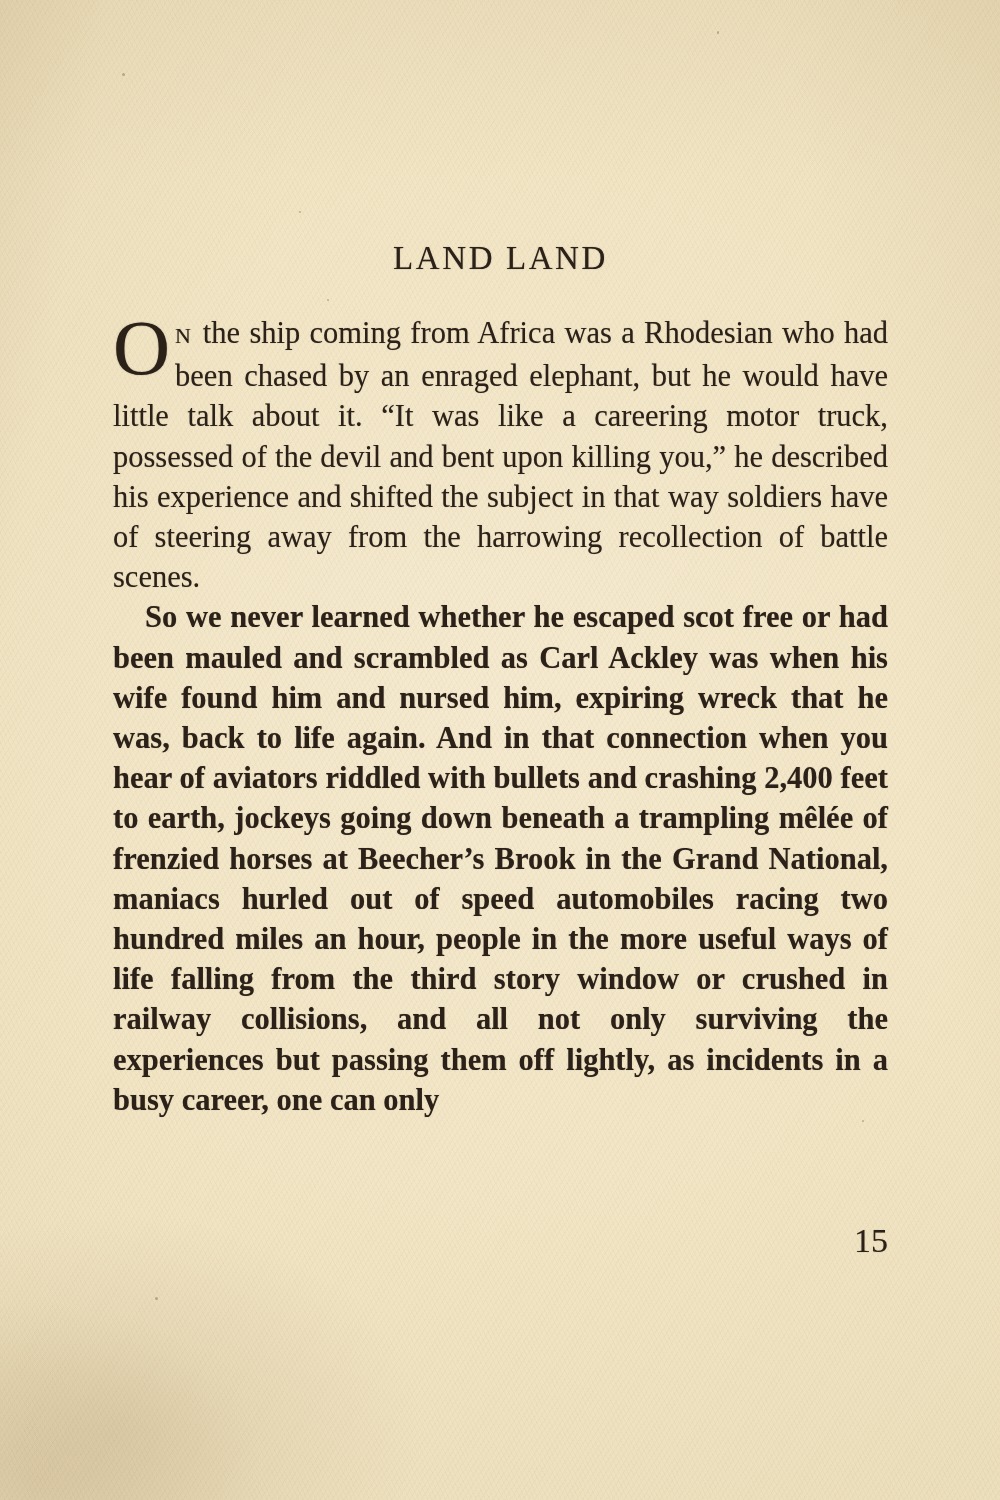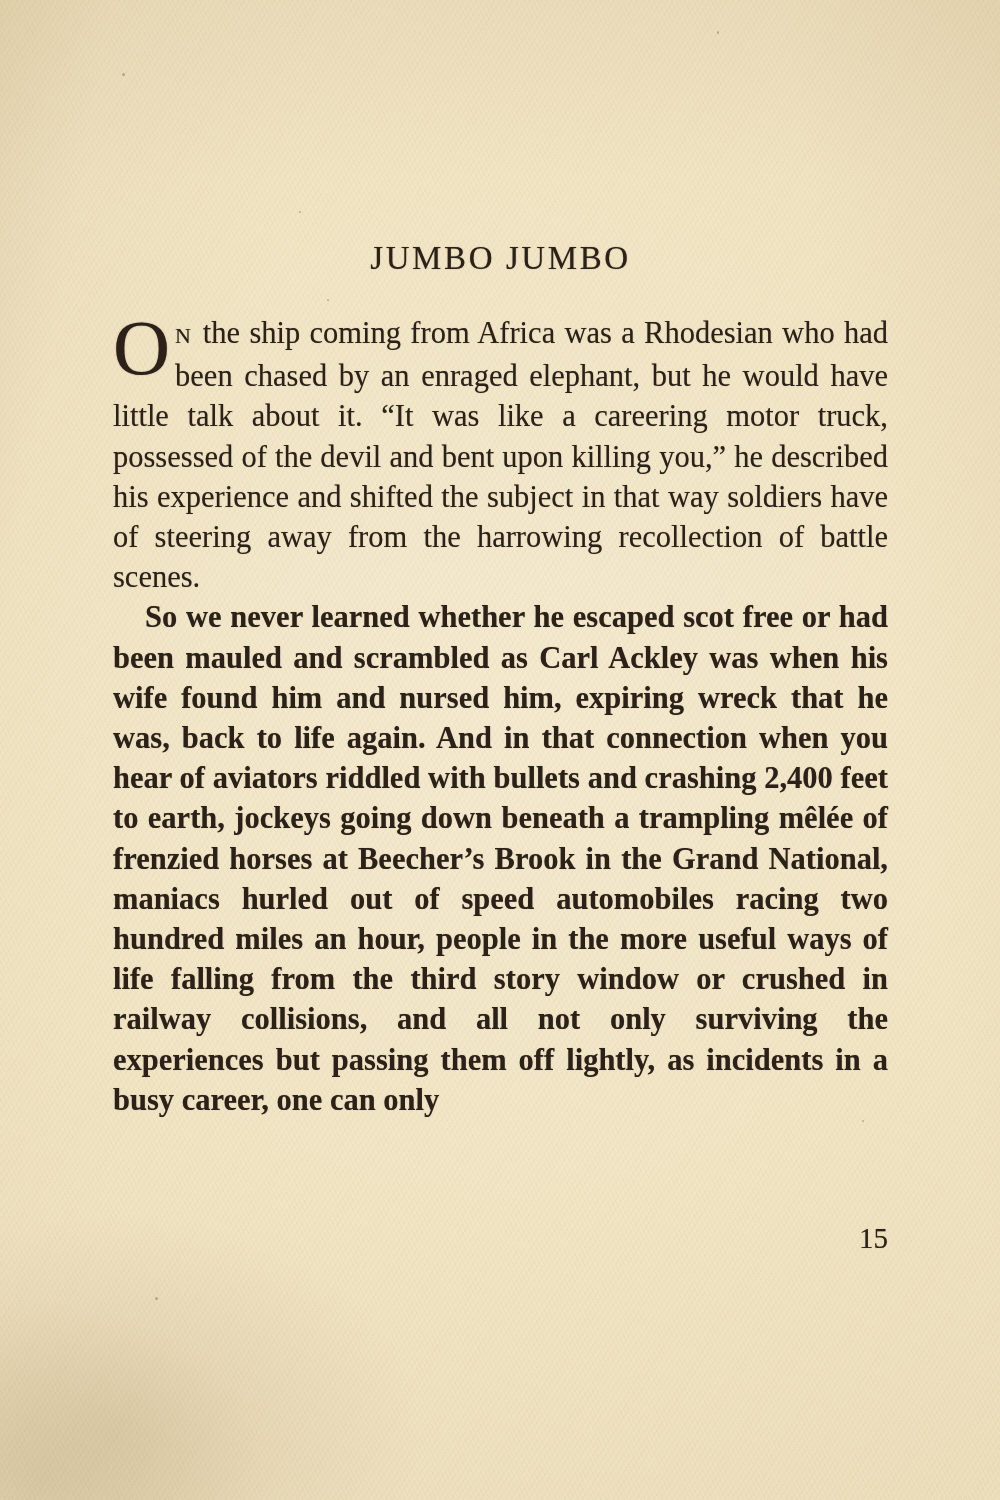--- a/index.html
+++ b/index.html
@@ -98,42 +98,42 @@
     letter-spacing: 0.6px;
     padding-right: 2px;
   }
 
   .folio {
     position: absolute;
     left: 113px;
     top: 1222px;
     width: 775px;
     text-align: right;
-    font-size: 29px;
+    font-size: 34px;
     color: #2b2118;
     text-shadow: 0 0 0.9px rgba(43,33,24,0.45);
   }
 </style>
 </head>
 <body>
 
 <div class="scan">
 
   <div class="grain"></div>
 
   <span class="speck" style="left:122px; top:73px; width:3px; height:3px;"></span>
   <span class="speck" style="left:717px; top:31px; width:2px; height:3px;"></span>
   <span class="speck" style="left:299px; top:211px; width:2px; height:2px;"></span>
   <span class="speck" style="left:327px; top:299px; width:2px; height:2px;"></span>
   <span class="speck" style="left:155px; top:1297px; width:3px; height:3px;"></span>
   <span class="speck" style="left:862px; top:1120px; width:2px; height:2px;"></span>
 
   <div class="typeblock">
 
-    <h1 class="chapter-title">JUMBO JUMBO</h1>
+    <h1 class="chapter-title">LAND LAND</h1>
 
     <div class="bodytext">
 
       <p class="para"><span class="dropcap">O</span><span class="smallcap">N</span><span> the ship coming from Africa was a Rhodesian who had been chased by an enraged elephant, but he would have little talk about it. “It was like a careering motor truck, possessed of the devil and bent upon killing you,” he described his experience and shifted the subject in that way soldiers have of steering away from the harrowing recollection of battle scenes.</span></p>
 
       <p class="para"><span>So we never learned whether he escaped scot free or had been mauled and scrambled as Carl Ackley was when his wife found him and nursed him, expiring wreck that he was, back to life again.  And in that connection when you hear of aviators riddled with bullets and crashing 2,400 feet to earth, jockeys going down beneath a trampling mêlée of frenzied horses at Beecher’s Brook in the Grand National, maniacs hurled out of speed automobiles racing two hundred miles an hour, people in the more useful ways of life falling from the third story window or crushed in railway collisions, and all not only surviving the experiences but passing them off lightly, as incidents in a busy career, one can only</span></p>
 
     </div>
   </div>
 

